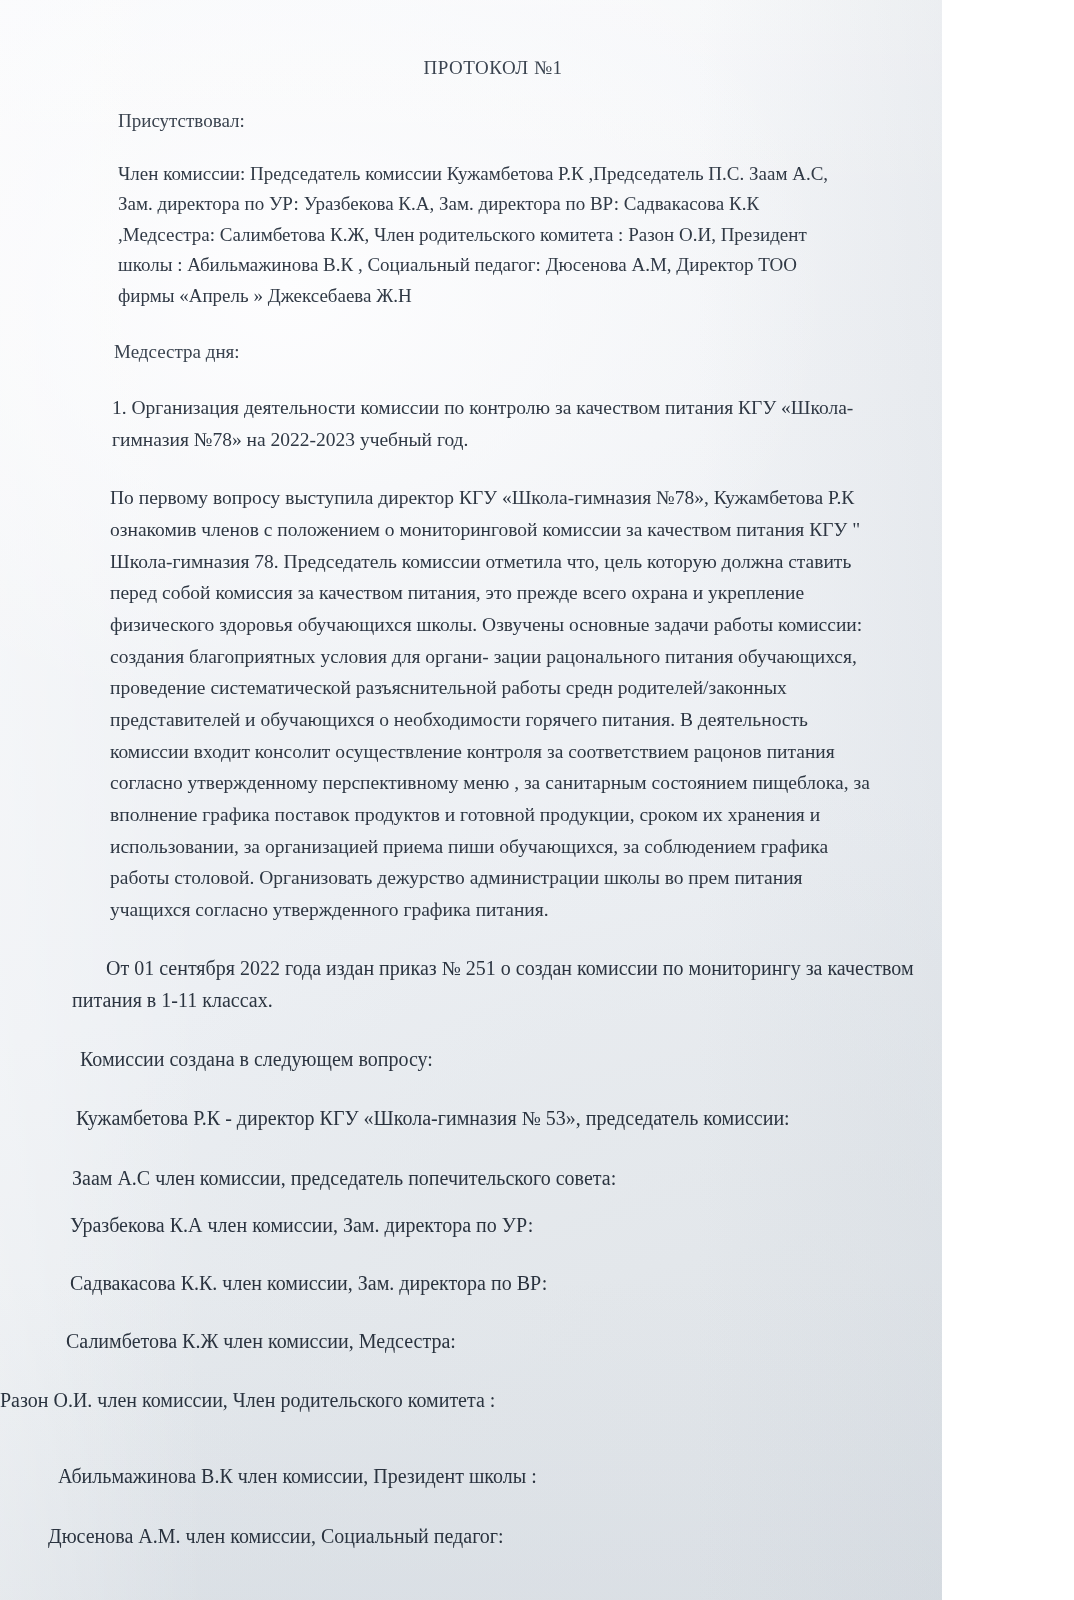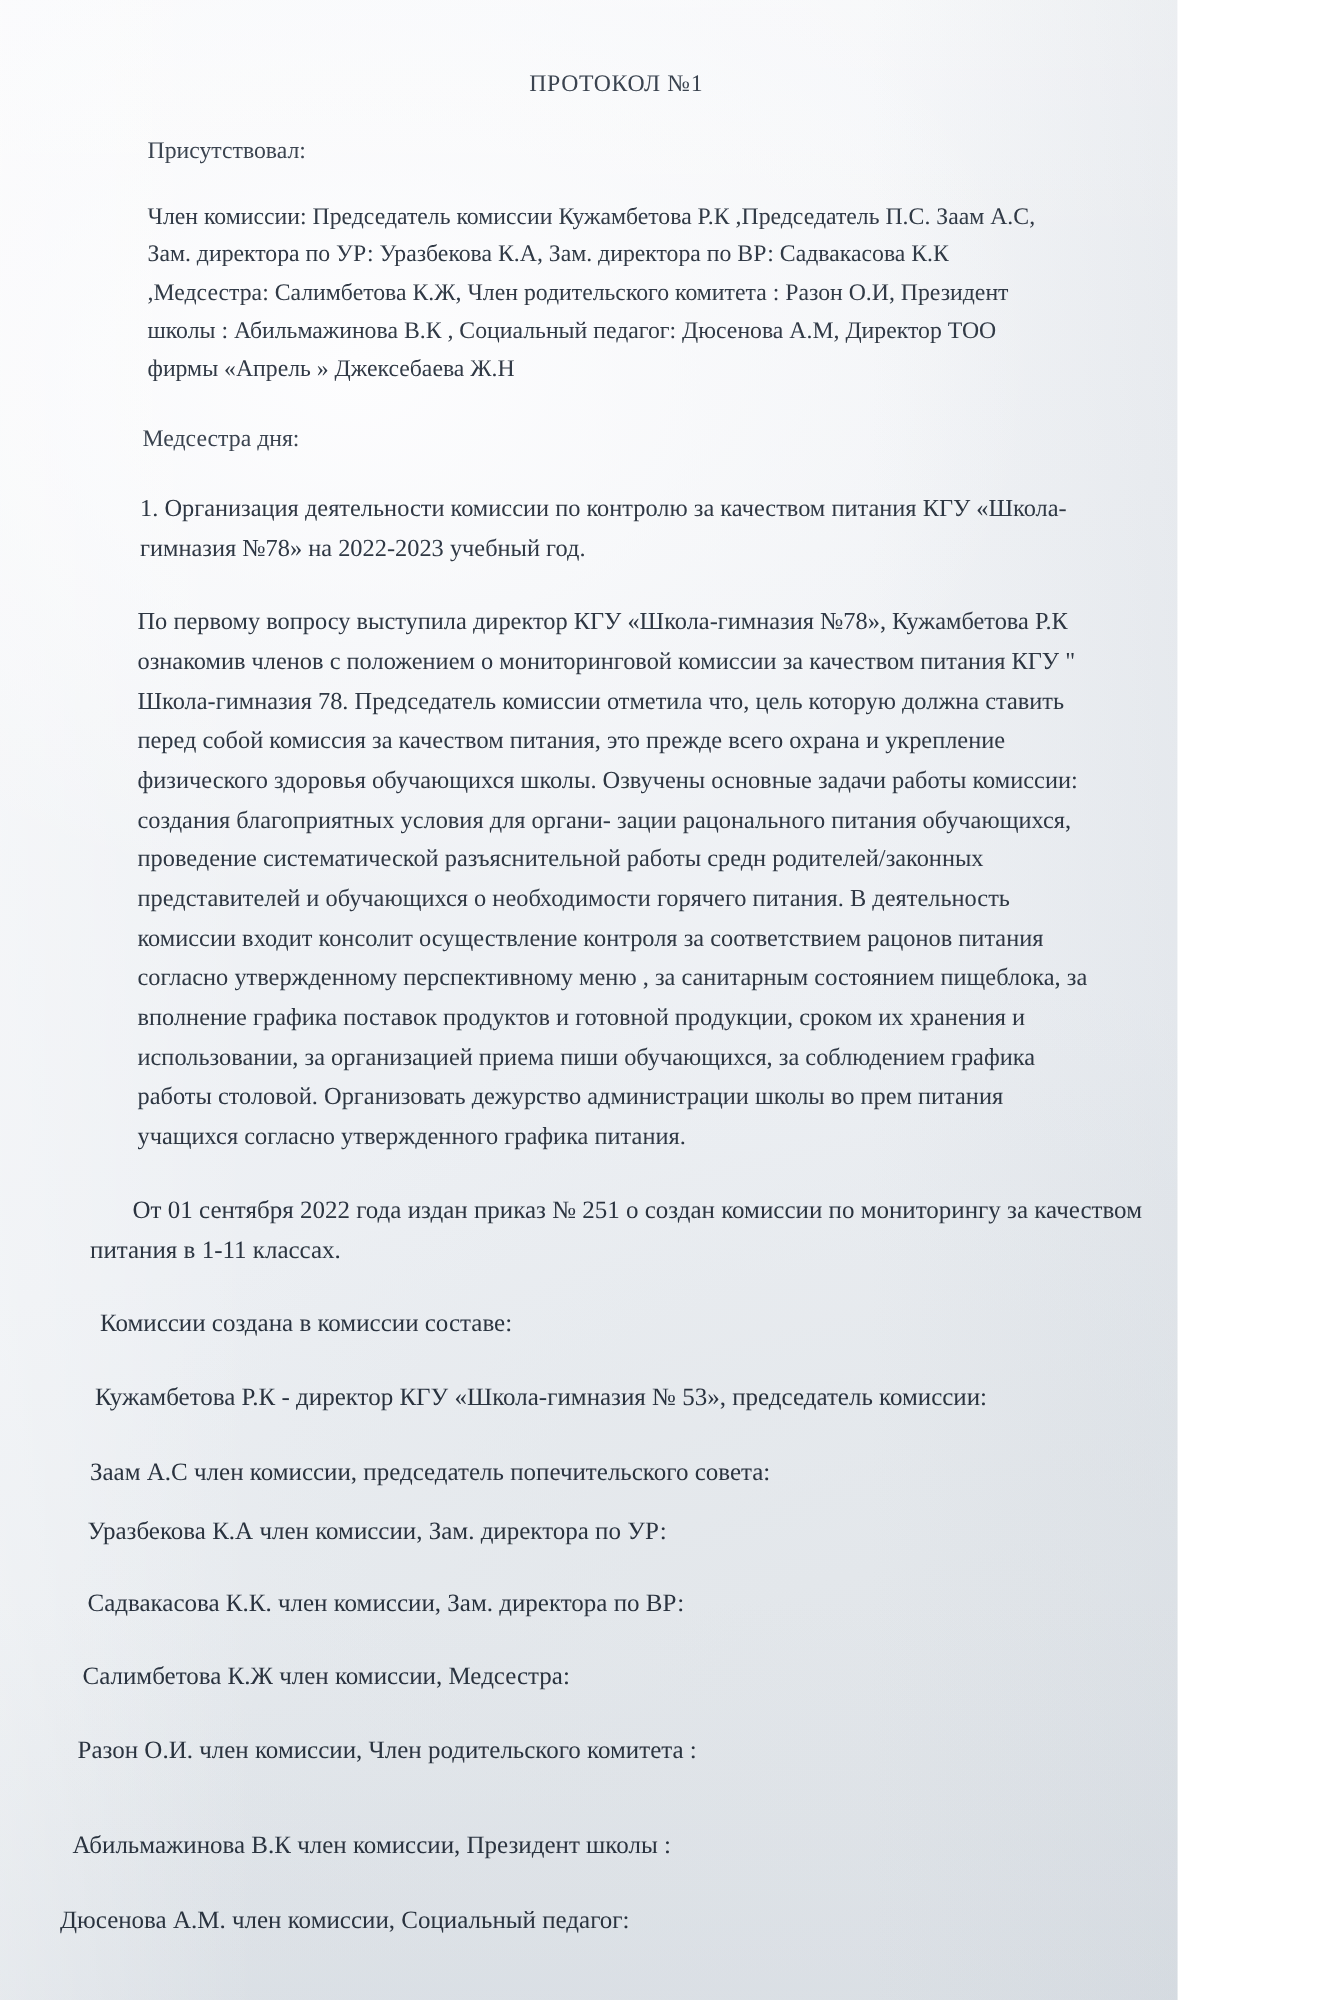--- a/index.html
+++ b/index.html
@@ -130,21 +130,21 @@
   .member-line {
     font-size: 20px;
     line-height: 1.35;
     color: #2a333f;
   }
   .member-line.chair  { margin-top: 30px; padding-left: 76px; }
   .member-line.m0     { margin-top: 33px; padding-left: 72px; }
   .member-line.m1     { margin-top:  4px; padding-left: 70px; }
   .member-line.m2     { margin-top: 31px; padding-left: 70px; }
   .member-line.m3     { margin-top: 31px; padding-left: 66px; }
-  .member-line.m4     { margin-top: 32px; padding-left: 62px; }
+  .member-line.m4     { margin-top: 32px; }
   .member-line.m5     { margin-top: 49px; padding-left: 58px; }
   .member-line.m6     { margin-top: 33px; padding-left: 48px; }
 </style>
 </head>
 <body>
 
 <div class="page">
   <div class="content">
 
     <h1 class="doc-title">ПРОТОКОЛ №1</h1>
@@ -155,21 +155,21 @@
     <p class="block members-para">Член комиссии: Председатель комиссии Кужамбетова Р.К ,Председатель П.С.  Заам  А.С, Зам.  директора по УР: Уразбекова К.А, Зам.  директора по ВР:   Садвакасова К.К ,Медсестра: Салимбетова К.Ж, Член родительского комитета : Разон О.И, Президент школы :  Абильмажинова  В.К , Социальный педагог:  Дюсенова А.М, Директор ТОО фирмы «Апрель » Джексебаева Ж.Н</p>
 
     <p class="block agenda-label">Медсестра дня:</p>
 
     <p class="block agenda-item">1. Организация деятельности комиссии по контролю за качеством питания КГУ «Школа-гимназия №78» на 2022-2023 учебный год.</p>
 
     <p class="block main-para">По первому вопросу выступила директор КГУ «Школа-гимназия №78», Кужамбетова Р.К ознакомив  членов с положением о мониторинговой комиссии за качеством питания КГУ " Школа-гимназия 78. Председатель комиссии отметила что, цель которую должна ставить перед собой комиссия за качеством питания, это прежде всего охрана и укрепление физического здоровья обучающихся школы. Озвучены основные задачи работы комиссии: создания благоприятных условия для органи- зации рацонального питания обучающихся, проведение систематической разъяснительной работы средн родителей/законных представителей и обучающихся о необходимости горячего питания. В деятельность комиссии входит консолит осуществление  контроля за соответствием рацонов питания согласно утвержденному перспективному меню , за санитарным состоянием пищеблока, за вполнение  графика поставок продуктов и готовной продукции,  сроком их хранения и использовании, за организацией приема пиши обучающихся, за соблюдением графика работы столовой. Организовать дежурство администрации школы во прем питания учащихся   согласно утвержденного графика питания.</p>
 
     <p class="block order-para">От 01 сентября 2022 года издан приказ № 251 о создан комиссии по мониторингу за качеством питания в 1-11 классах.</p>
 
-    <p class="block composition-label">Комиссии создана в комиссии составе:</p>
+    <p class="block composition-label">Комиссии создана в следующем вопросу:</p>
 
     <div class="member-list">
       <p class="member-line chair">Кужамбетова Р.К - директор КГУ «Школа-гимназия № 53», председатель комиссии:</p>
       <p class="member-line m0">Заам  А.С член комиссии, председатель попечительского совета:</p>
       <p class="member-line m1">Уразбекова К.А член комиссии, Зам.  директора по УР:</p>
       <p class="member-line m2">Садвакасова К.К. член комиссии, Зам.  директора по ВР:</p>
       <p class="member-line m3">Салимбетова К.Ж член комиссии, Медсестра:</p>
       <p class="member-line m4">Разон О.И. член комиссии, Член родительского комитета :</p>
       <p class="member-line m5">Абильмажинова  В.К член комиссии,  Президент школы :</p>
       <p class="member-line m6">Дюсенова А.М. член комиссии, Социальный педагог:</p>

